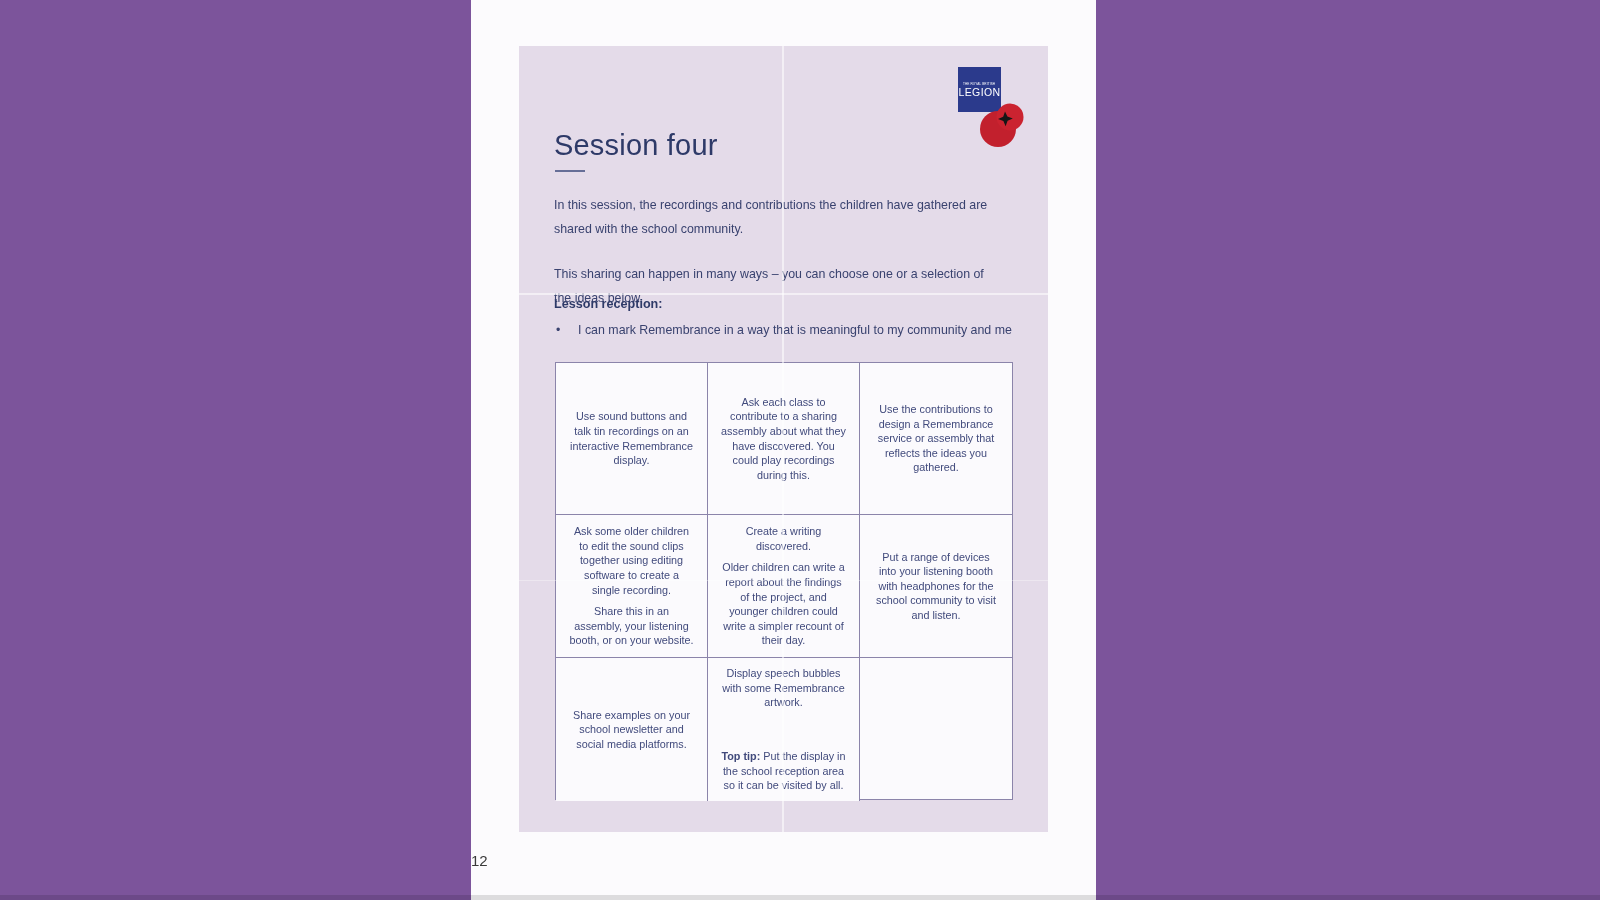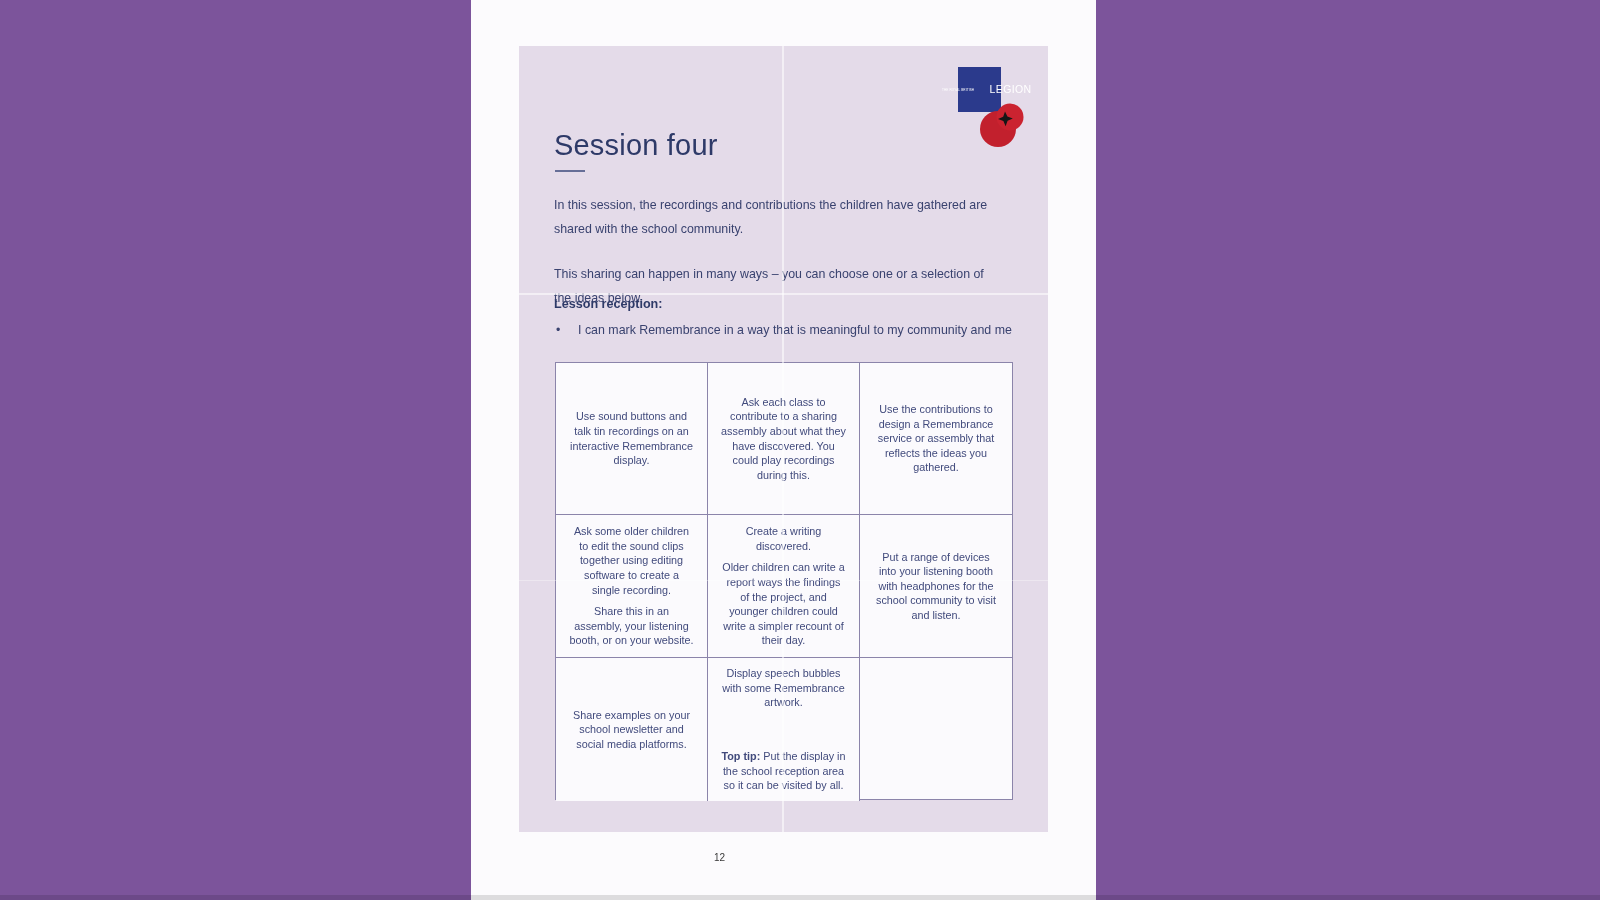--- a/index.html
+++ b/index.html
@@ -26,21 +26,21 @@
     background: rgba(255,255,255,0.55); }
   .crease-h1 { left: 0; top: 247px; width: 100%; height: 2px;
     background: rgba(255,255,255,0.55); }
   .crease-h2 { left: 0; top: 534px; width: 100%; height: 1px;
     background: rgba(255,255,255,0.35); }
 
   
   .logo-square {
     position: absolute; left: 439px; top: 21px; width: 43px; height: 45px;
     background: var(--legion-blue, #2b3a8c);
-    display: flex; flex-direction: row; align-items: center; justify-content: center;
+    display: flex; flex-direction: column; align-items: center; justify-content: center;
     color: #ffffff; text-align: center; z-index: 1;
   }
   .logo-tiny {
     display: block; font-size: 6px; letter-spacing: 0.2px; white-space: nowrap;
     transform: scale(0.52); transform-origin: center;
   }
   .logo-big {
     display: block; font-size: 10.5px; letter-spacing: 0.4px; margin-top: -1px;
     font-weight: 400;
   }
@@ -90,21 +90,21 @@
     font-size: 10.8px; line-height: 14.6px; color: var(--ink-table, #414a7c);
     background: var(--cell-bg, #fbfafd);
   }
   .cell:nth-child(3n) { border-right: none; }
   .cell:nth-child(n+7) { border-bottom: none; gap: 32px; }
   .cell p { margin: 0; }
   .cell p + p { margin-top: 7px; }
 
   .pagenum {
     position: absolute; left: 0; top: 852px; width: 497px;
-    text-align: center; font-size: 10px; color: #3a3a3a;
+    font-size: 15px; color: #3a3a3a;
   }
 
   .bottom-edge {
     position: absolute; left: 0; bottom: 0; width: 100%; height: 5px;
     background: rgba(0,0,0,0.12);
   }
 </style>
 </head>
 <body>
 
@@ -144,21 +144,21 @@
           </div>
           <div class="cell">
             <p>Use the contributions to design a Remembrance service or assembly that reflects the ideas you gathered.</p>
           </div>
           <div class="cell">
             <p>Ask some older children to edit the sound clips together using editing software to create a single recording.</p>
             <p>Share this in an assembly, your listening booth, or on your website.</p>
           </div>
           <div class="cell">
             <p>Create a writing discovered.</p>
-            <p>Older children can write a report ways the findings of the project, and younger children could write a simpler recount of their day.</p>
+            <p>Older children can write a report about the findings of the project, and younger children could write a simpler recount of their day.</p>
           </div>
           <div class="cell">
             <p>Put a range of devices into your listening booth with headphones for the school community to visit and listen.</p>
           </div>
           <div class="cell">
             <p>Share examples on your school newsletter and social media platforms.</p>
           </div>
           <div class="cell">
             <p>Display speech bubbles with some Remembrance artwork.</p>
             <p><b>Top tip: </b>Put the display in the school reception area so it can be visited by all.</p>

